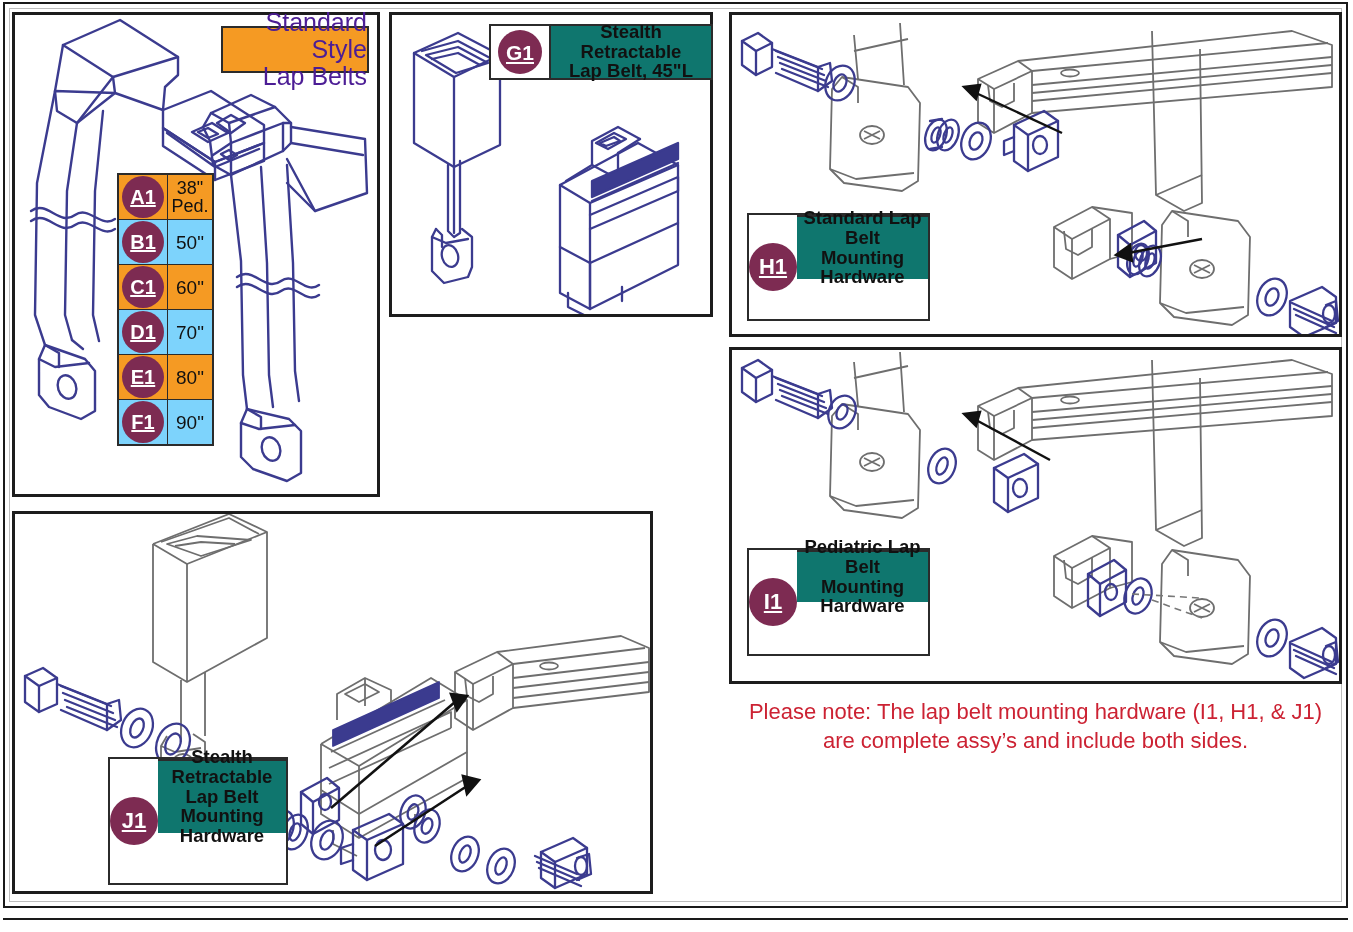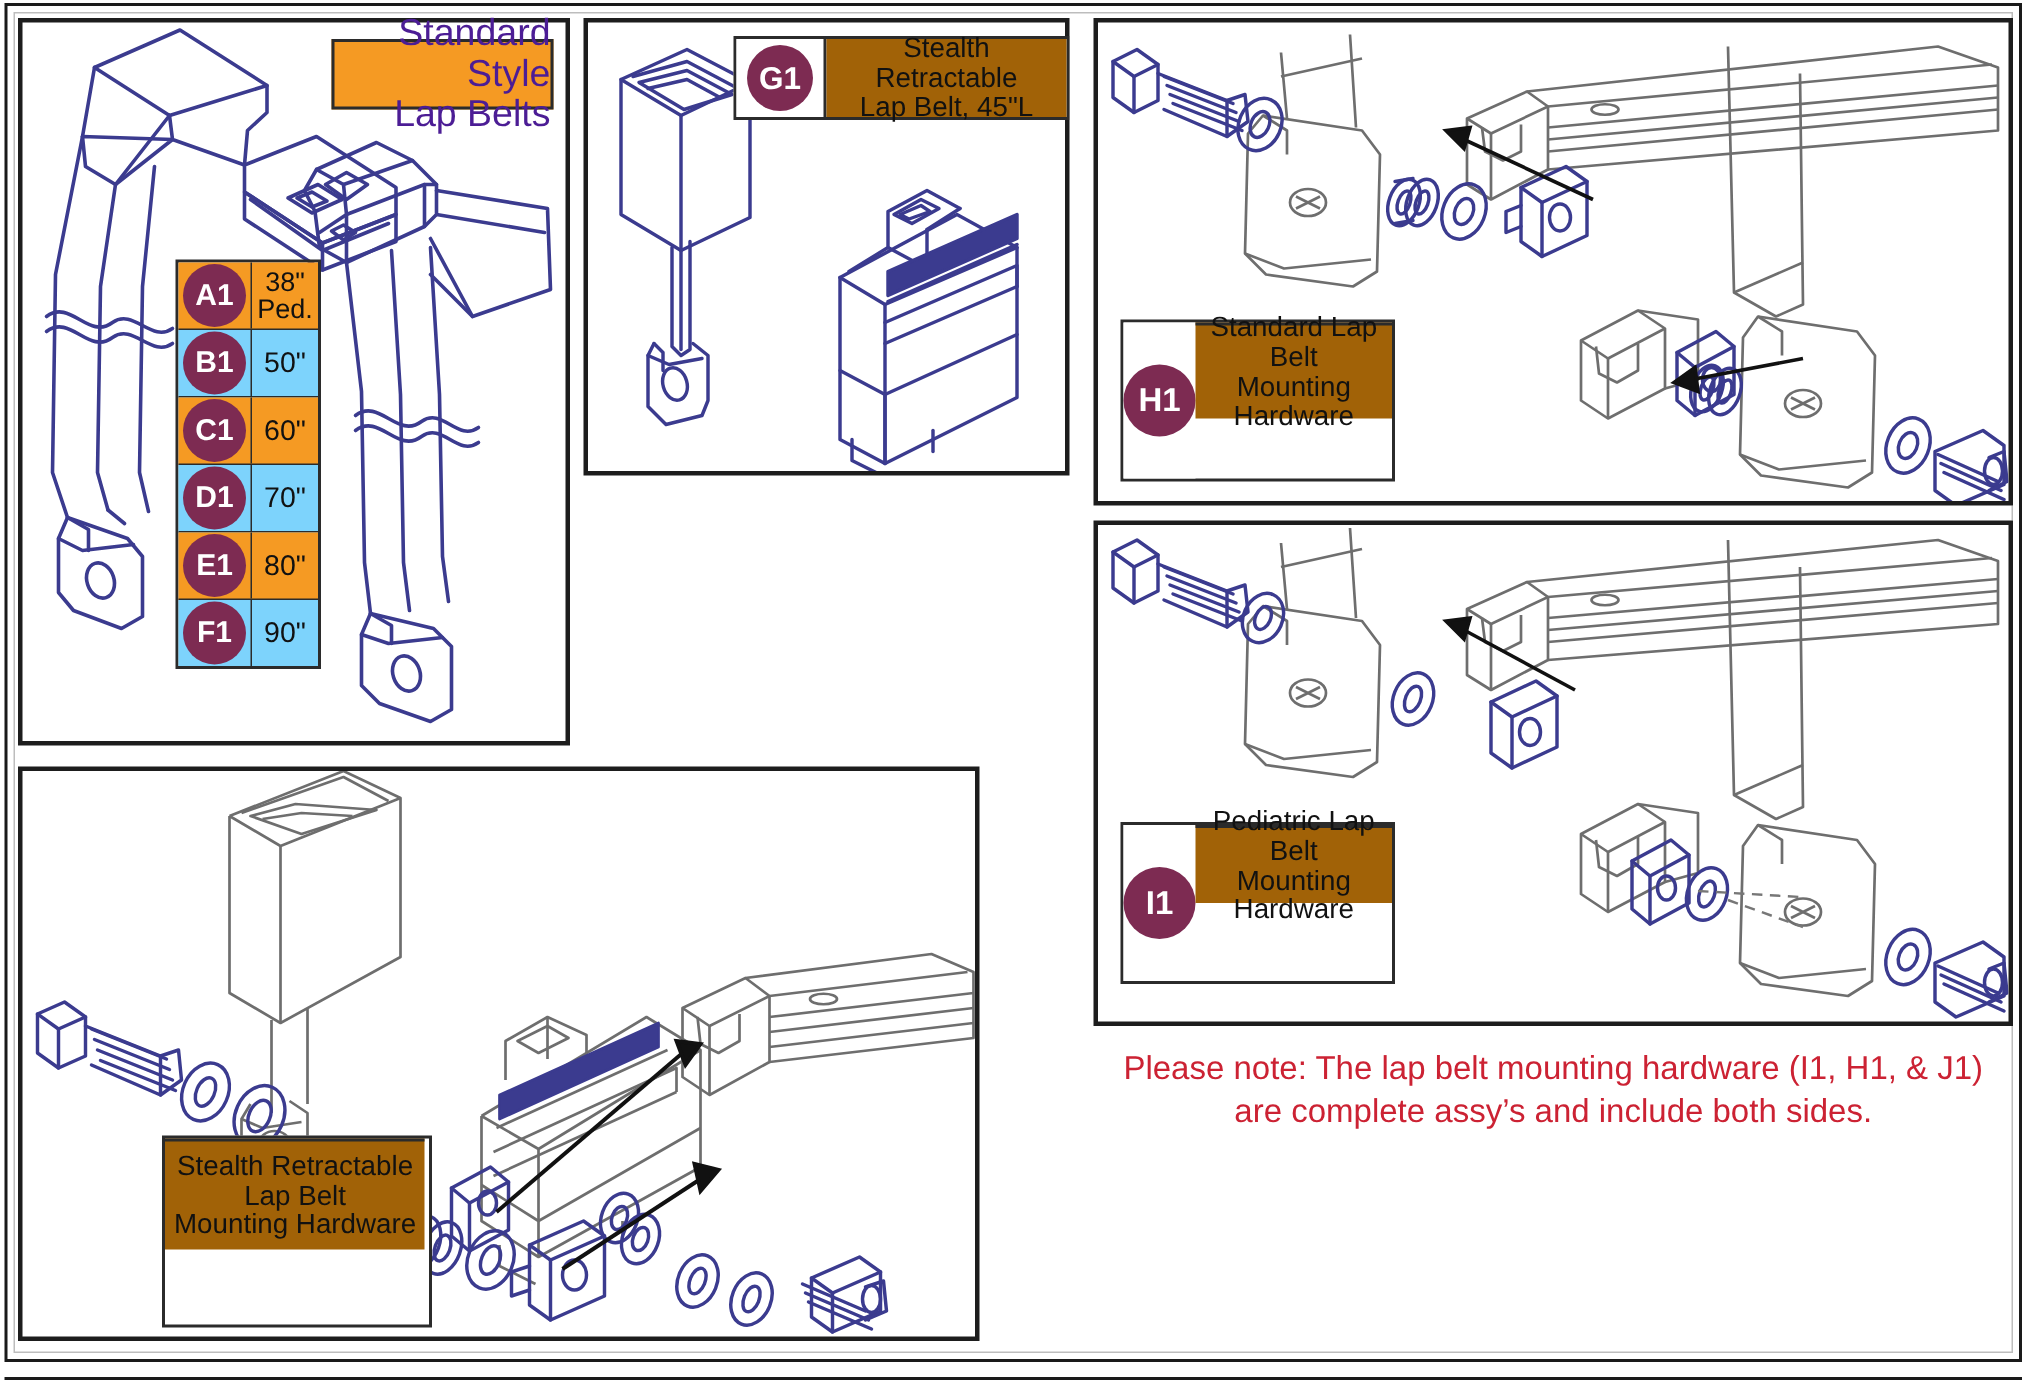--- a/index.html
+++ b/index.html
@@ -18,25 +18,25 @@
   .p-g1{left:389px;top:12px;width:324px;height:305px;}
   .p-h1{left:729px;top:12px;width:613px;height:325px;}
   .p-i1{left:729px;top:347px;width:613px;height:337px;}
   .p-j1{left:12px;top:511px;width:641px;height:383px;}
 
   svg{display:block;}
   .art{position:absolute;left:0;top:0;}
 
   
   .lbl{position:absolute;border:2px solid #2b2b2b;box-sizing:border-box;background:#fff;}
-  .lbl .txt{background:#a16207;color:#111;text-align:center;font-weight:400;line-height:1.06;
+  .lbl .txt{background:#0f766e;color:#111;text-align:center;font-weight:700;line-height:1.06;
             padding:2px 6px 3px 6px;box-sizing:border-box;white-space:pre-line;}
   .lbl .badgebox{background:#fff;display:flex;align-items:center;justify-content:center;}
   .badge{border-radius:50%;background:#7D2B52;color:#fff;display:flex;align-items:center;
-         justify-content:center;font-weight:bold;line-height:1;}
+         justify-content:center;font-weight:bold;line-height:1;text-decoration:underline;}
 
   
   .lbl-plain{position:absolute;border:2px solid #2b2b2b;background:#F59A23;box-sizing:border-box;
              display:flex;align-items:center;justify-content:center;text-align:right;
              color:#4c1d95;line-height:1.08;white-space:pre-line;font-size:25px;}
   .lbl-standard{left:221px;top:26px;width:148px;height:47px;}
 
   
   .lbl-g1{left:489px;top:24px;width:224px;height:56px;display:flex;}
   .lbl-g1 .badgebox{width:58px;border-right:2px solid #2b2b2b;flex:0 0 58px;}
@@ -516,20 +516,23 @@
       <g stroke="#111" stroke-width="2.6" fill="#111">
         <path d="M360 332 L452 272" fill="none"></path>
         <polygon points="448,262 464,266 452,280"></polygon>
         <path d="M316 294 L440 188" fill="none"></path>
         <polygon points="436,180 452,182 442,196"></polygon>
       </g>
     </svg>
   </div>
 
   <div class="lbl lbl-v lbl-j1">
+    <div class="badgebox">
+      <span class="badge">J1</span>
+    </div>
     <div class="txt">Stealth Retractable
 Lap Belt
 Mounting Hardware</div>
   </div>
 
   <div class="note">Please note: The lap belt mounting hardware (I1, H1, &amp; J1) are complete assy’s and include both sides.</div>
 
 </div>
 
 </body></html>

